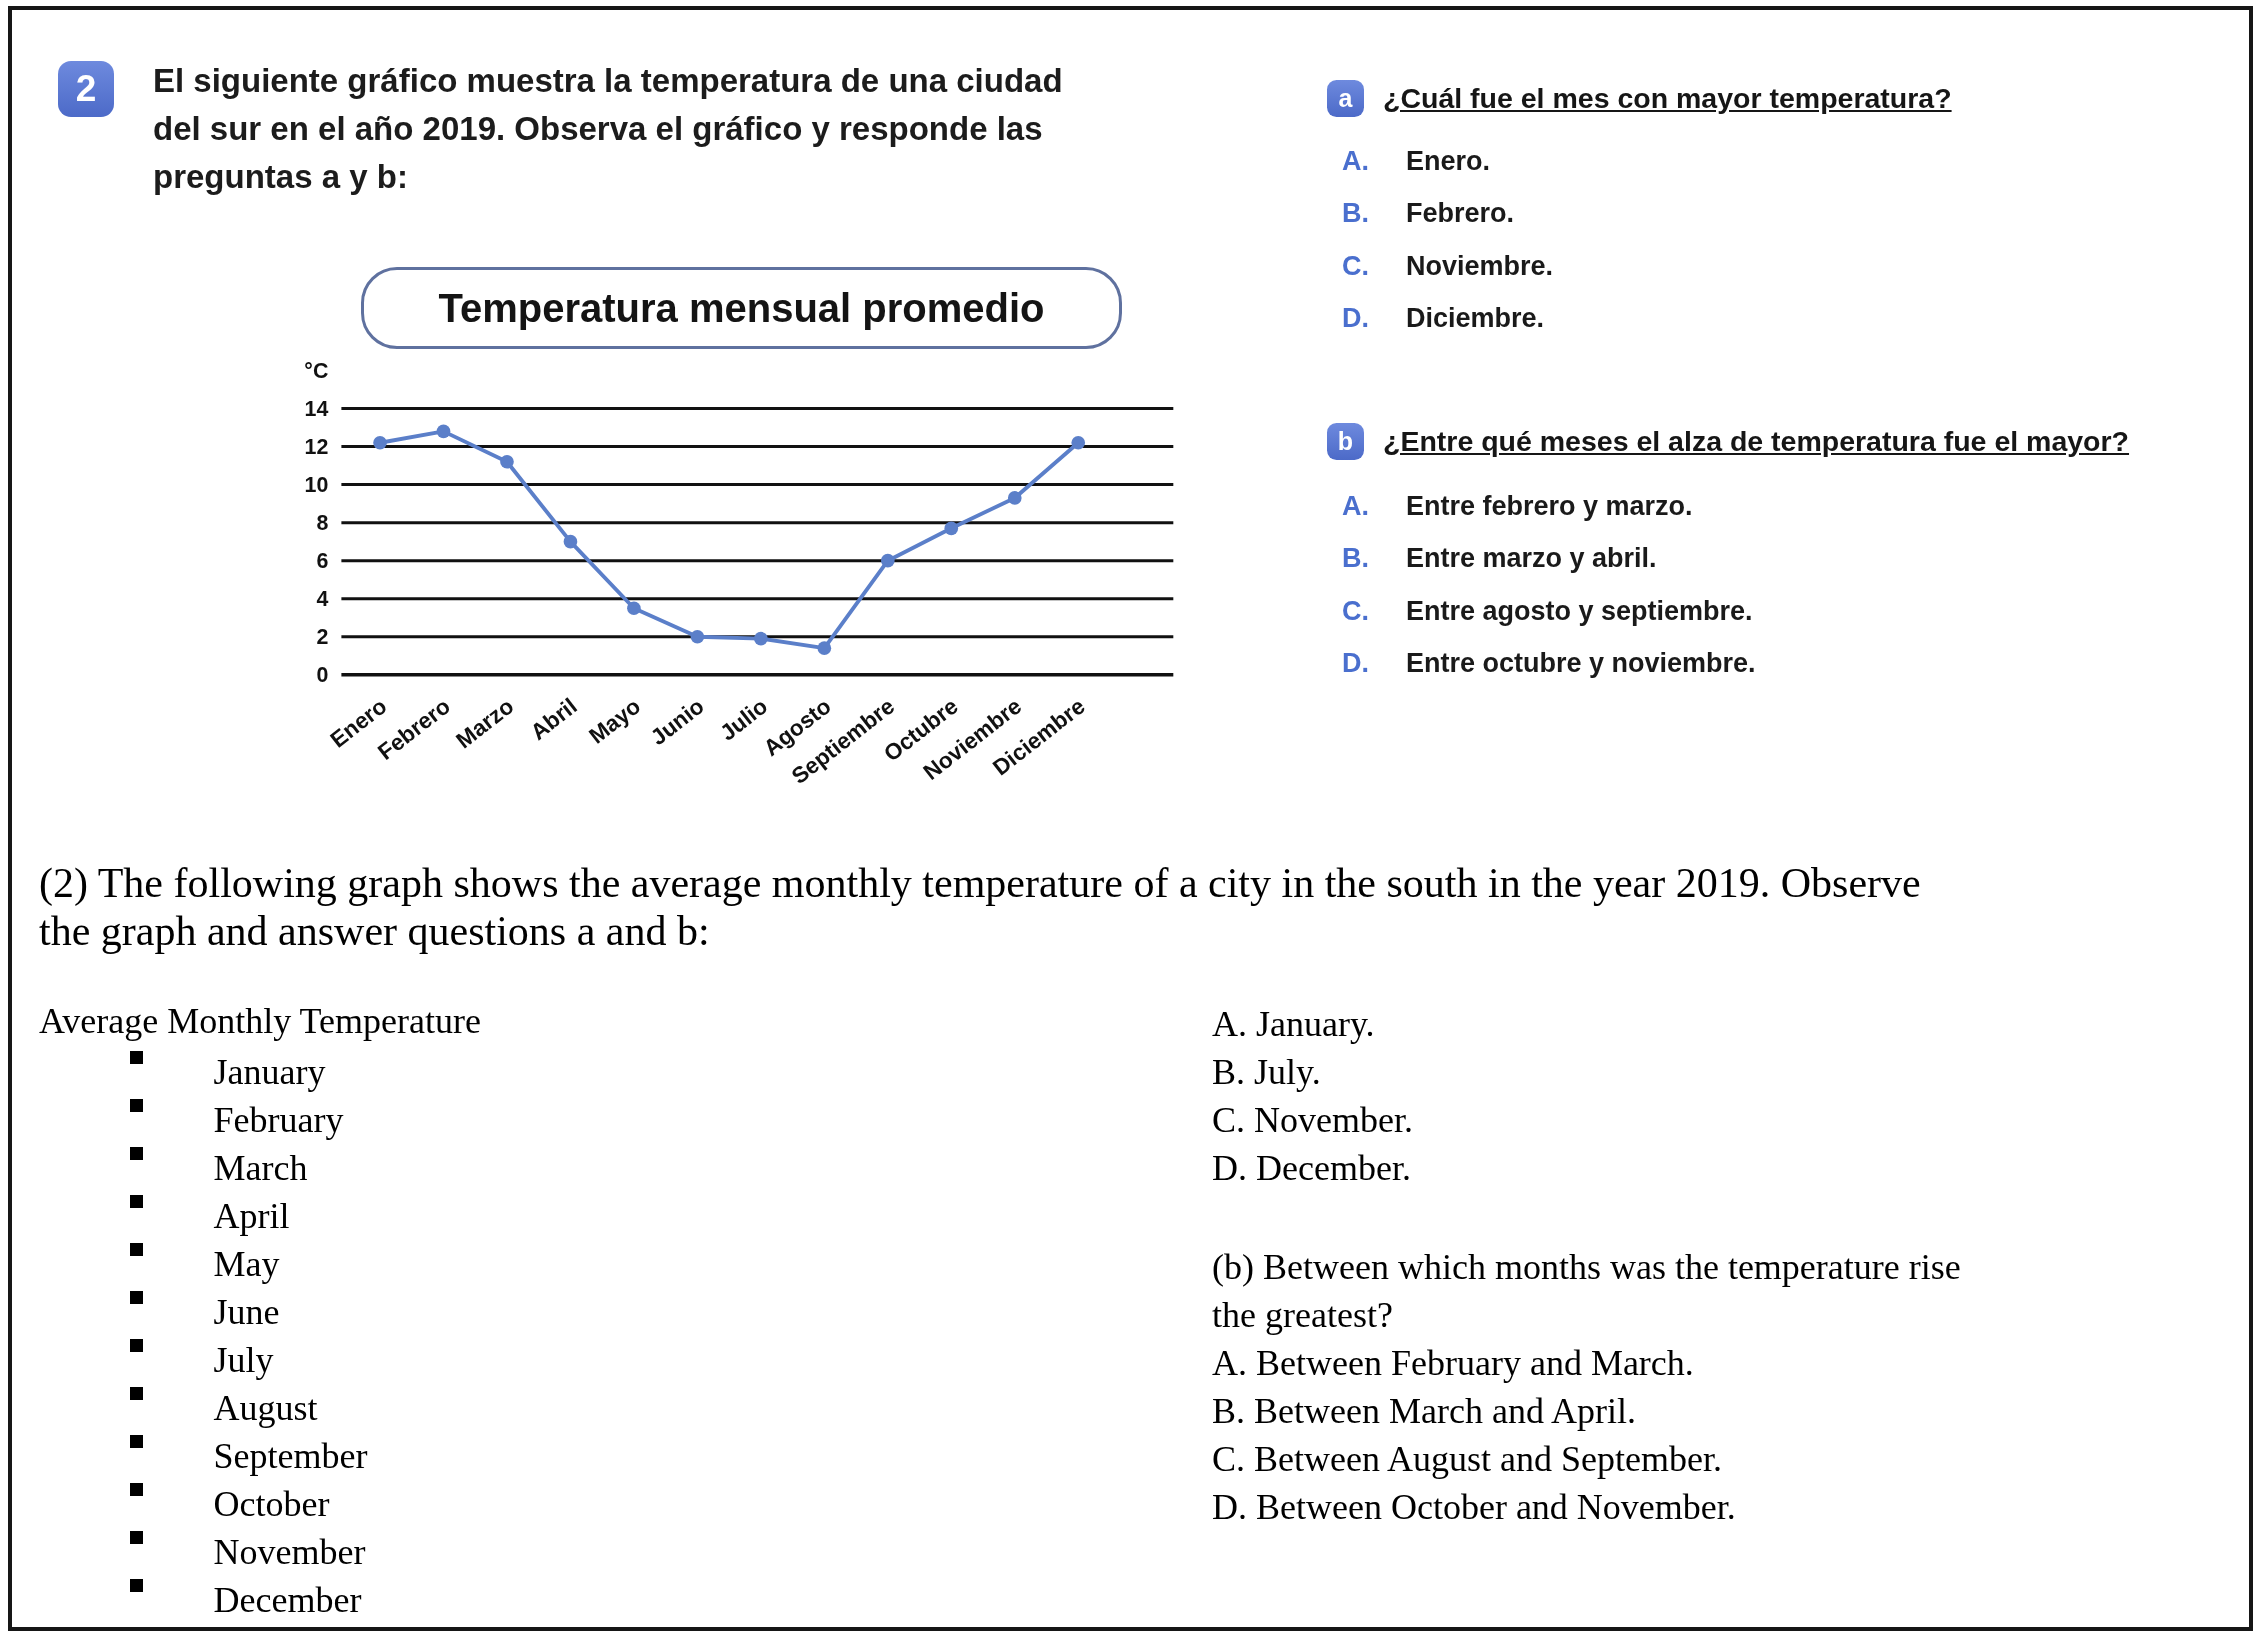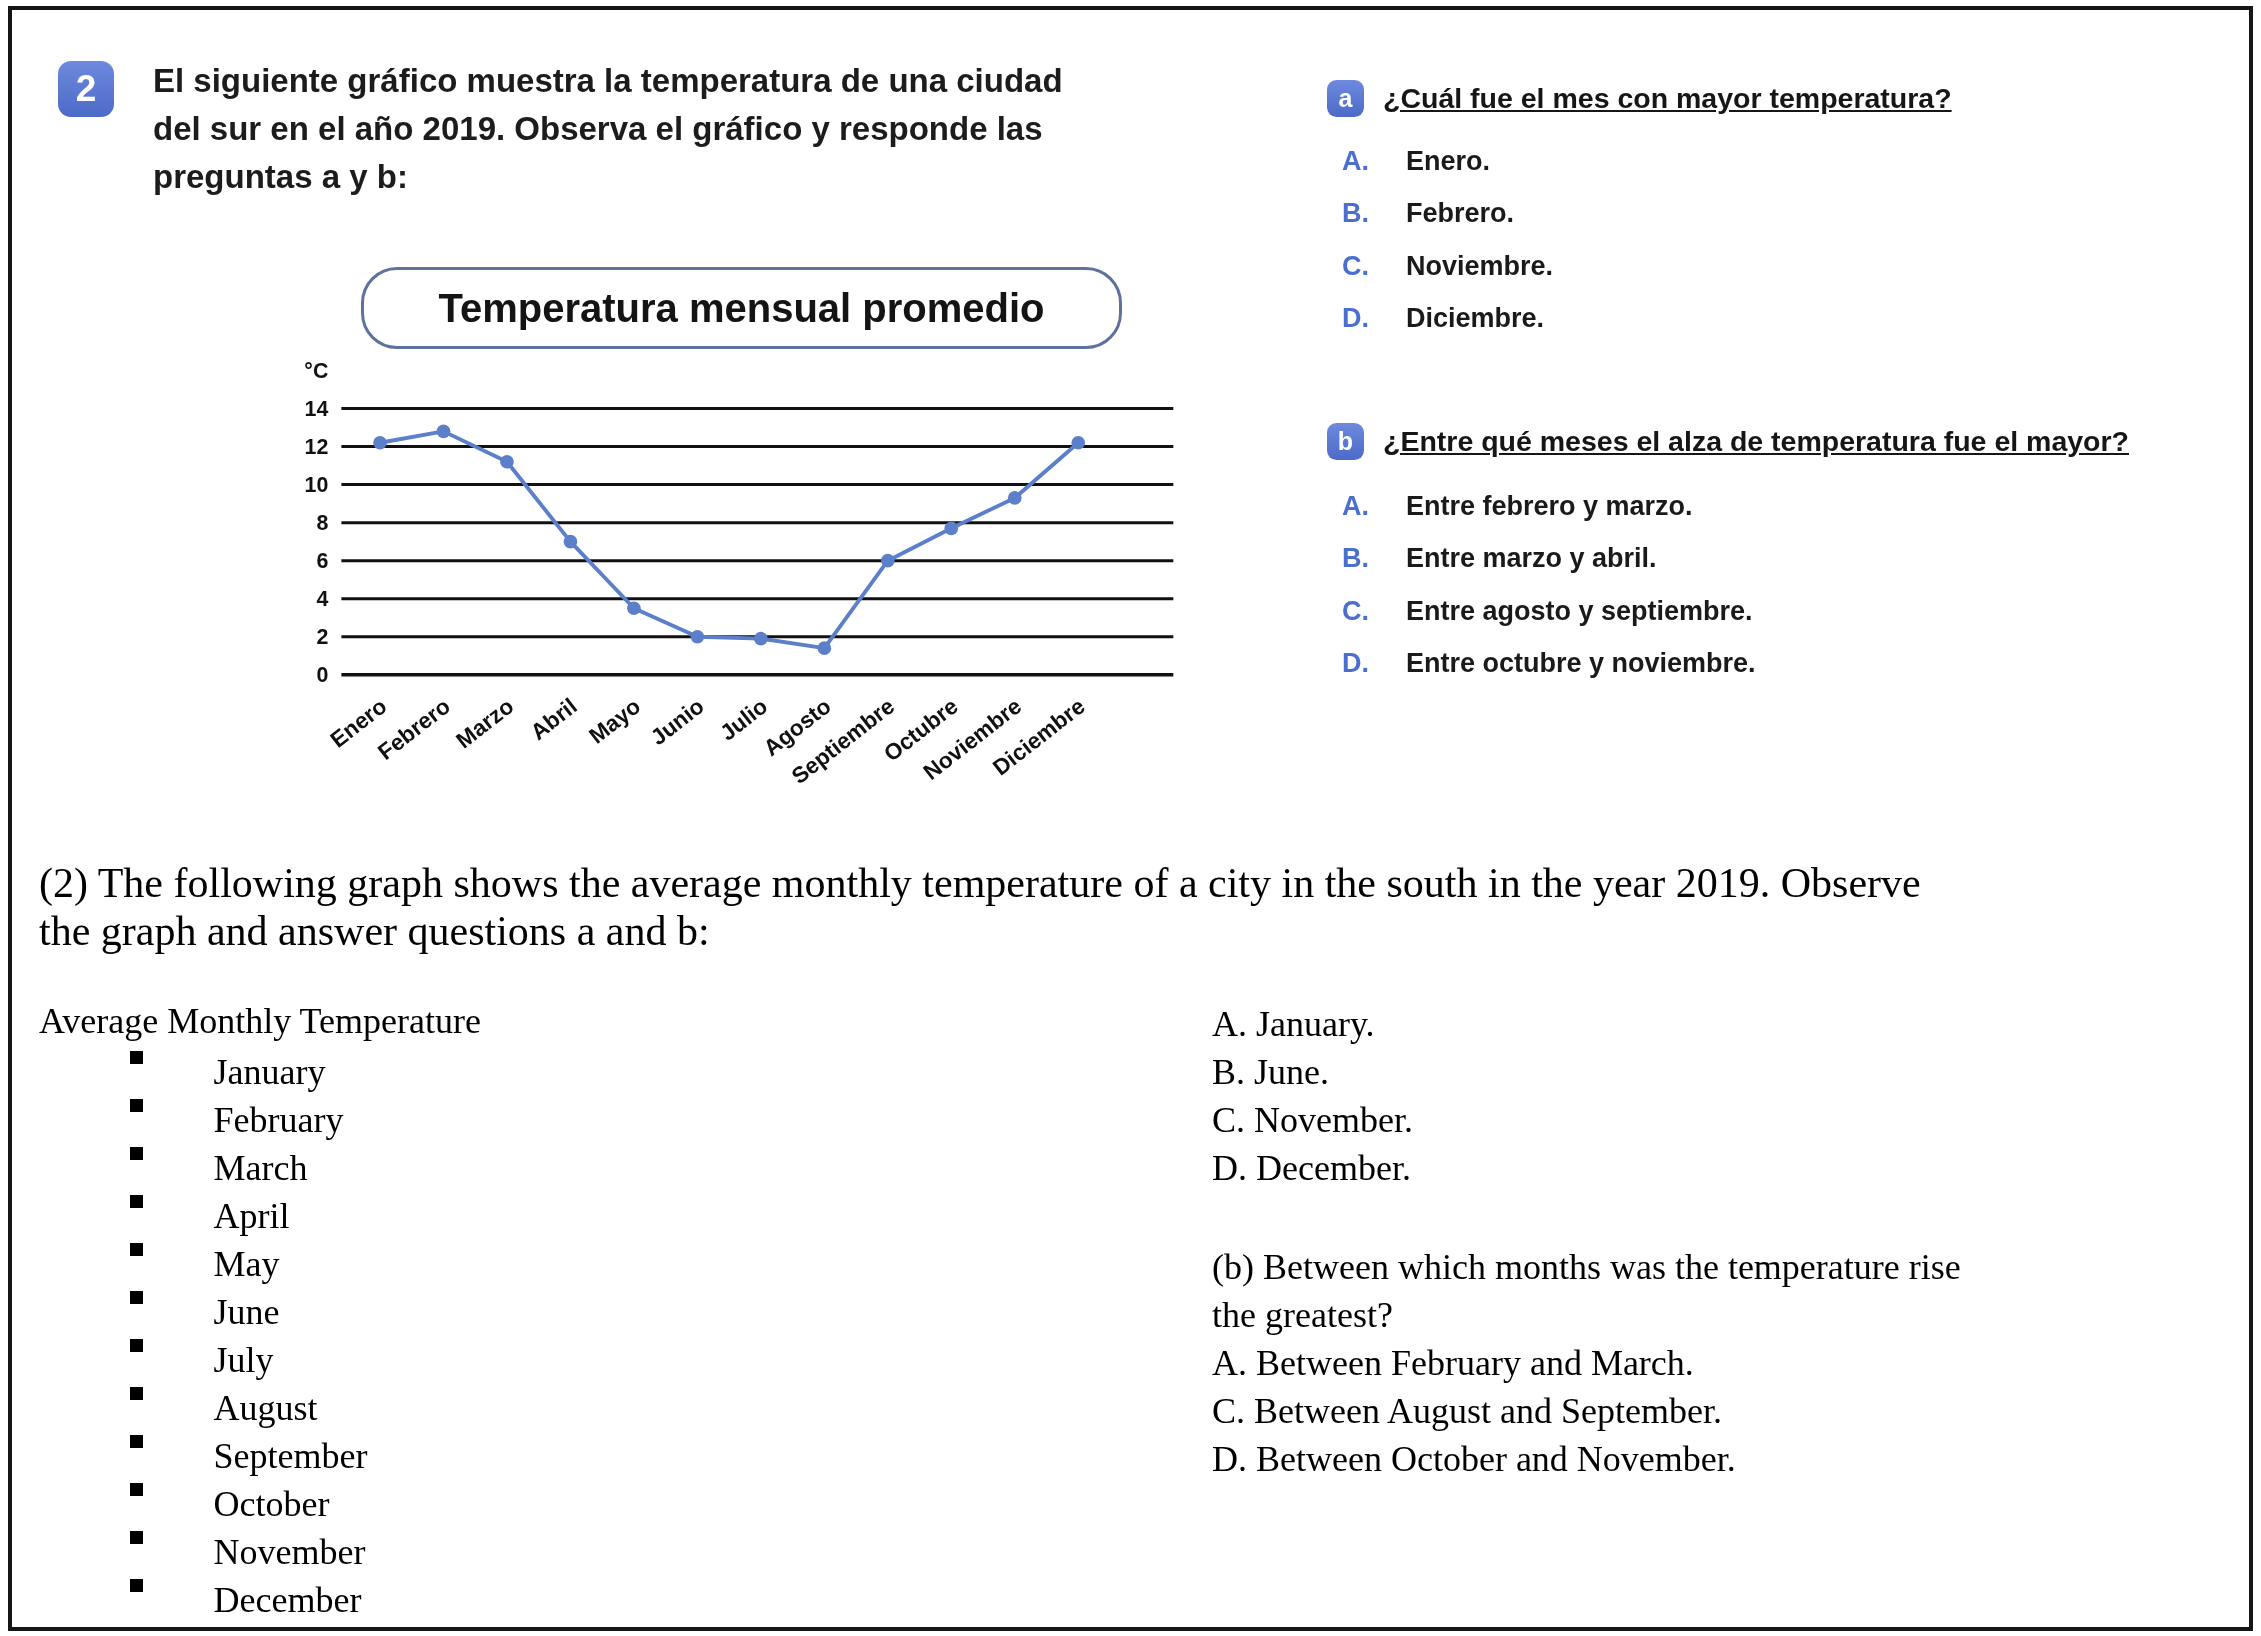--- a/index.html
+++ b/index.html
@@ -237,24 +237,25 @@
       <span>November</span>
     </li>
   <li>
       <span class="bullet"></span>
       <span>December</span>
     </li>
 </ul>
 
 <div class="en-right serif">
   <div class="opt-line">A. January.</div>
-  <div class="opt-line">B. June.</div>
+  <div class="opt-line">B. July.</div>
   <div class="opt-line">C. November.</div>
   <div class="opt-line">D. December.</div>
   <div class="qb-block">
     <div class="title-line">(b) Between which months was the temperature rise</div>
     <div class="title-line">the greatest?</div>
     <div class="opt-line">A. Between February and March.</div>
+    <div class="opt-line">B. Between March and April.</div>
     <div class="opt-line">C. Between August and September.</div>
     <div class="opt-line">D. Between October and November.</div>
   </div>
 </div>
 
 
 </body></html>

